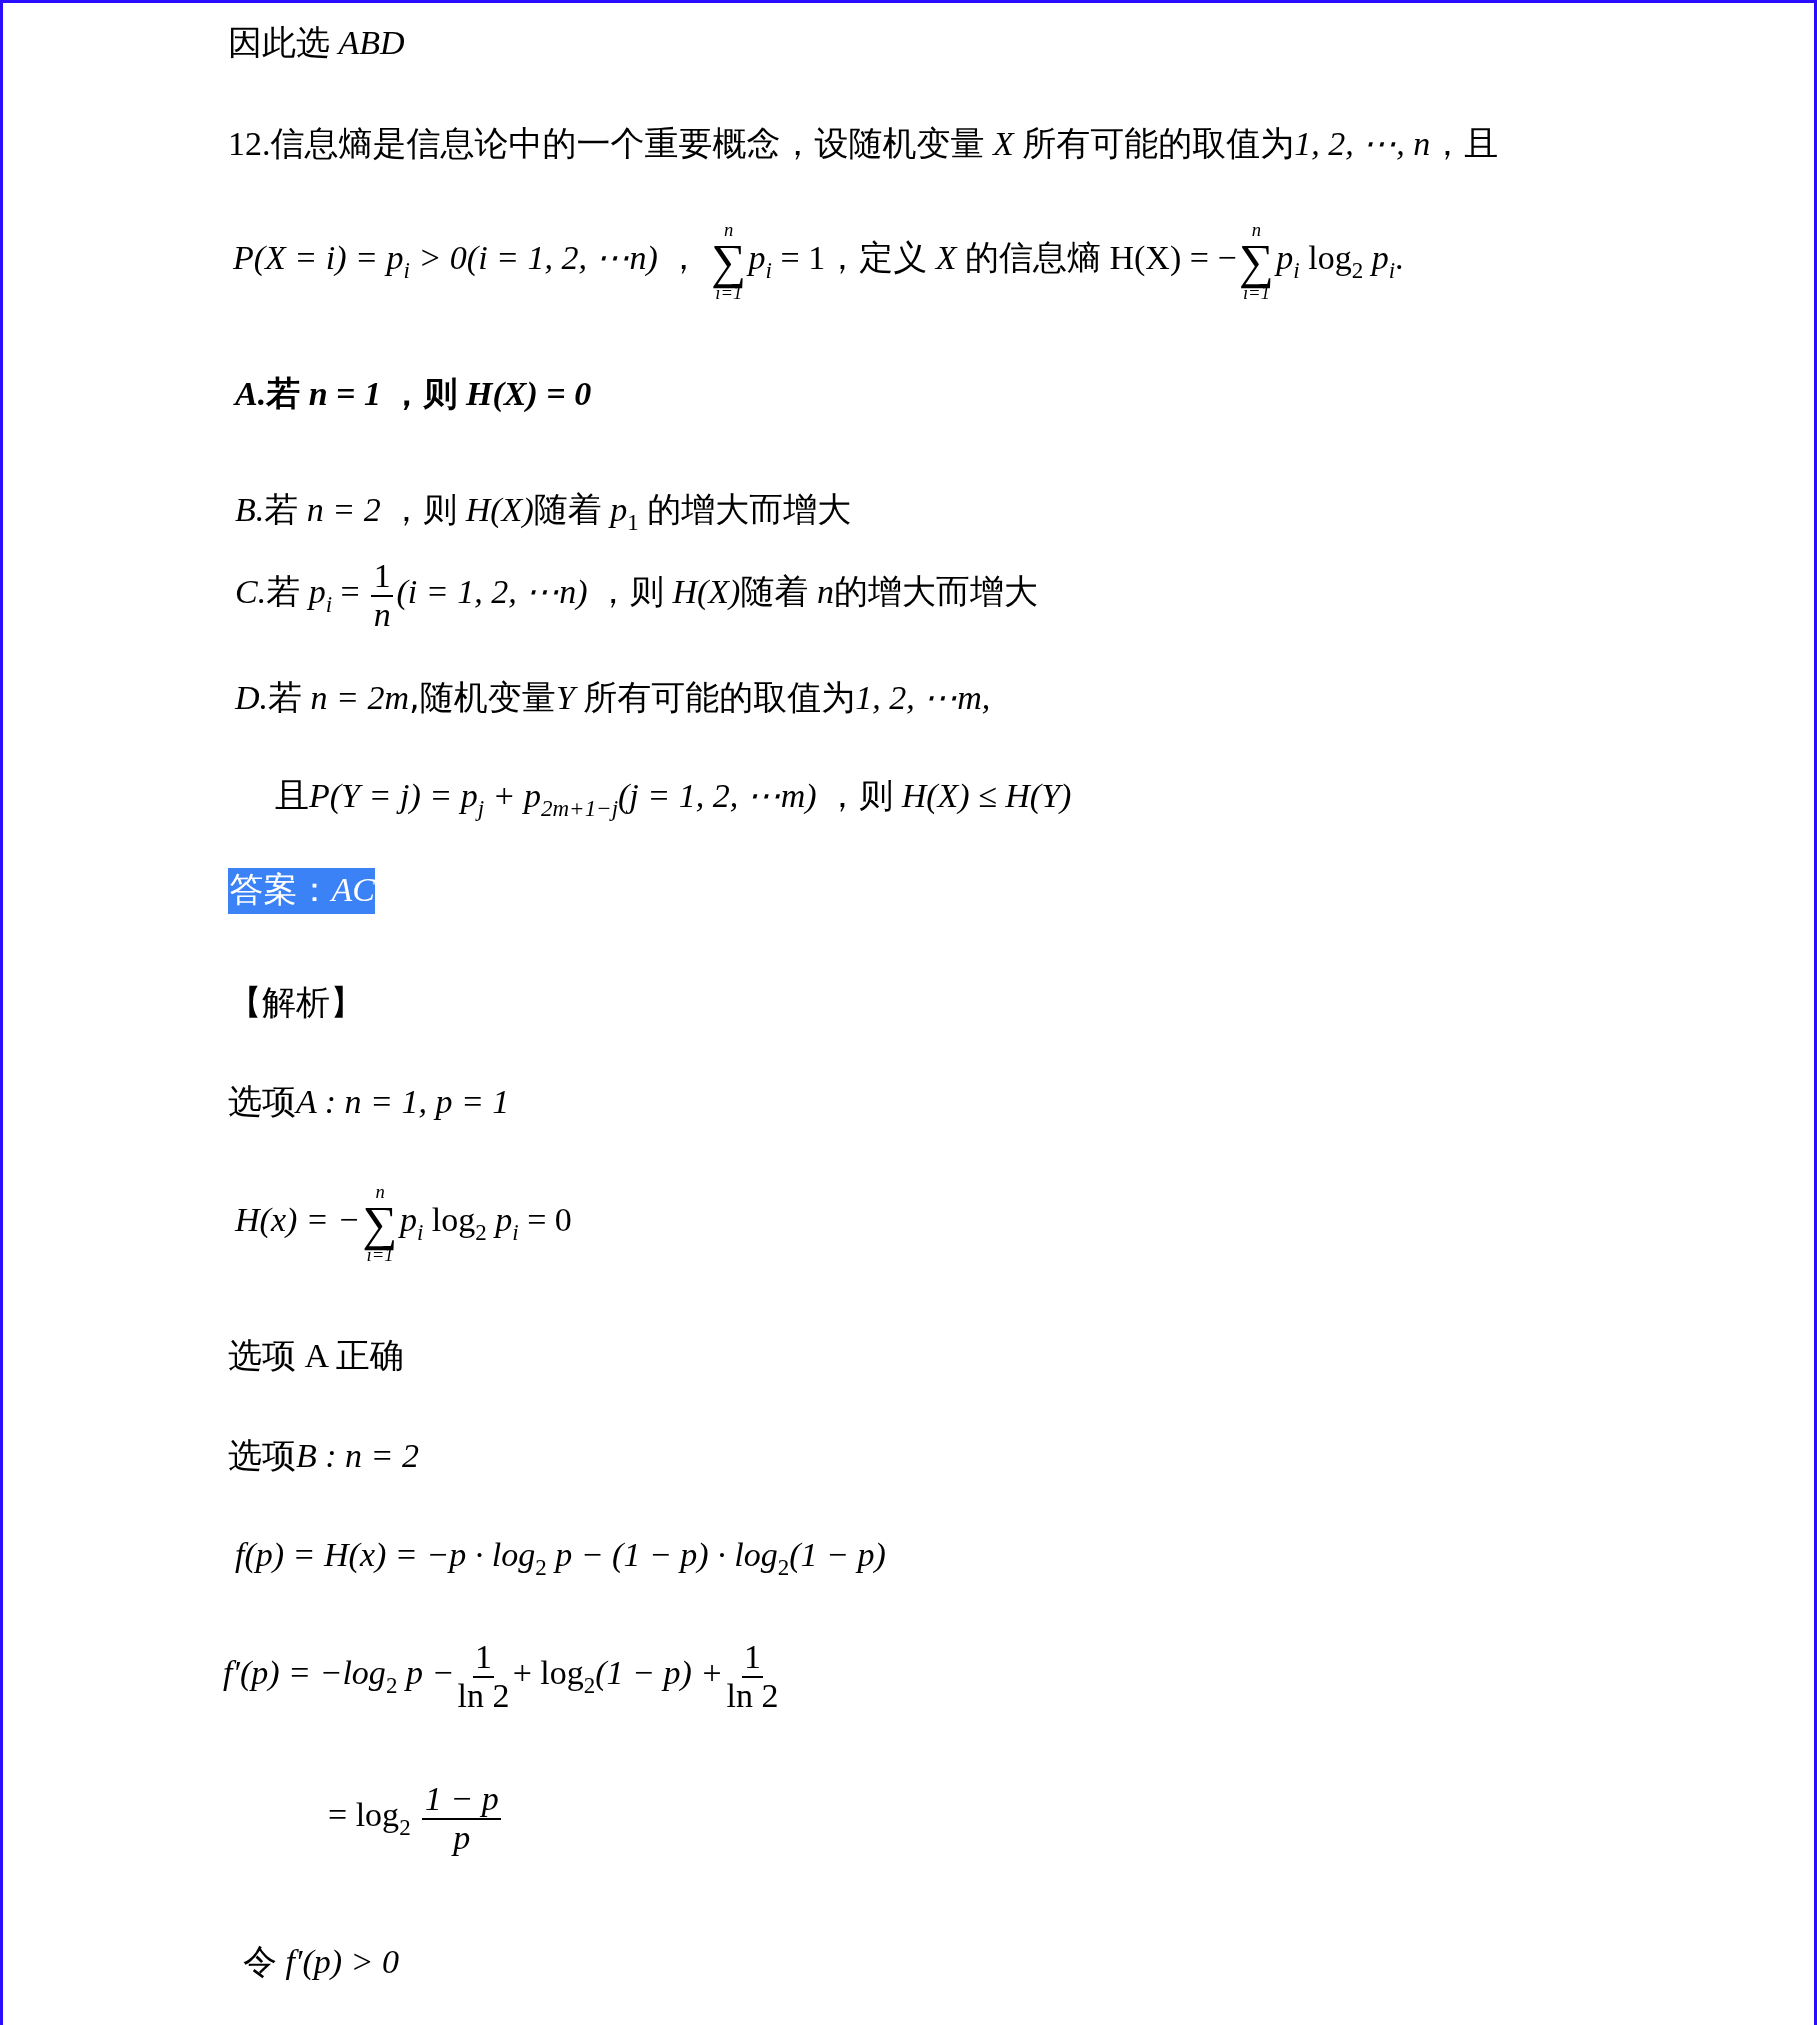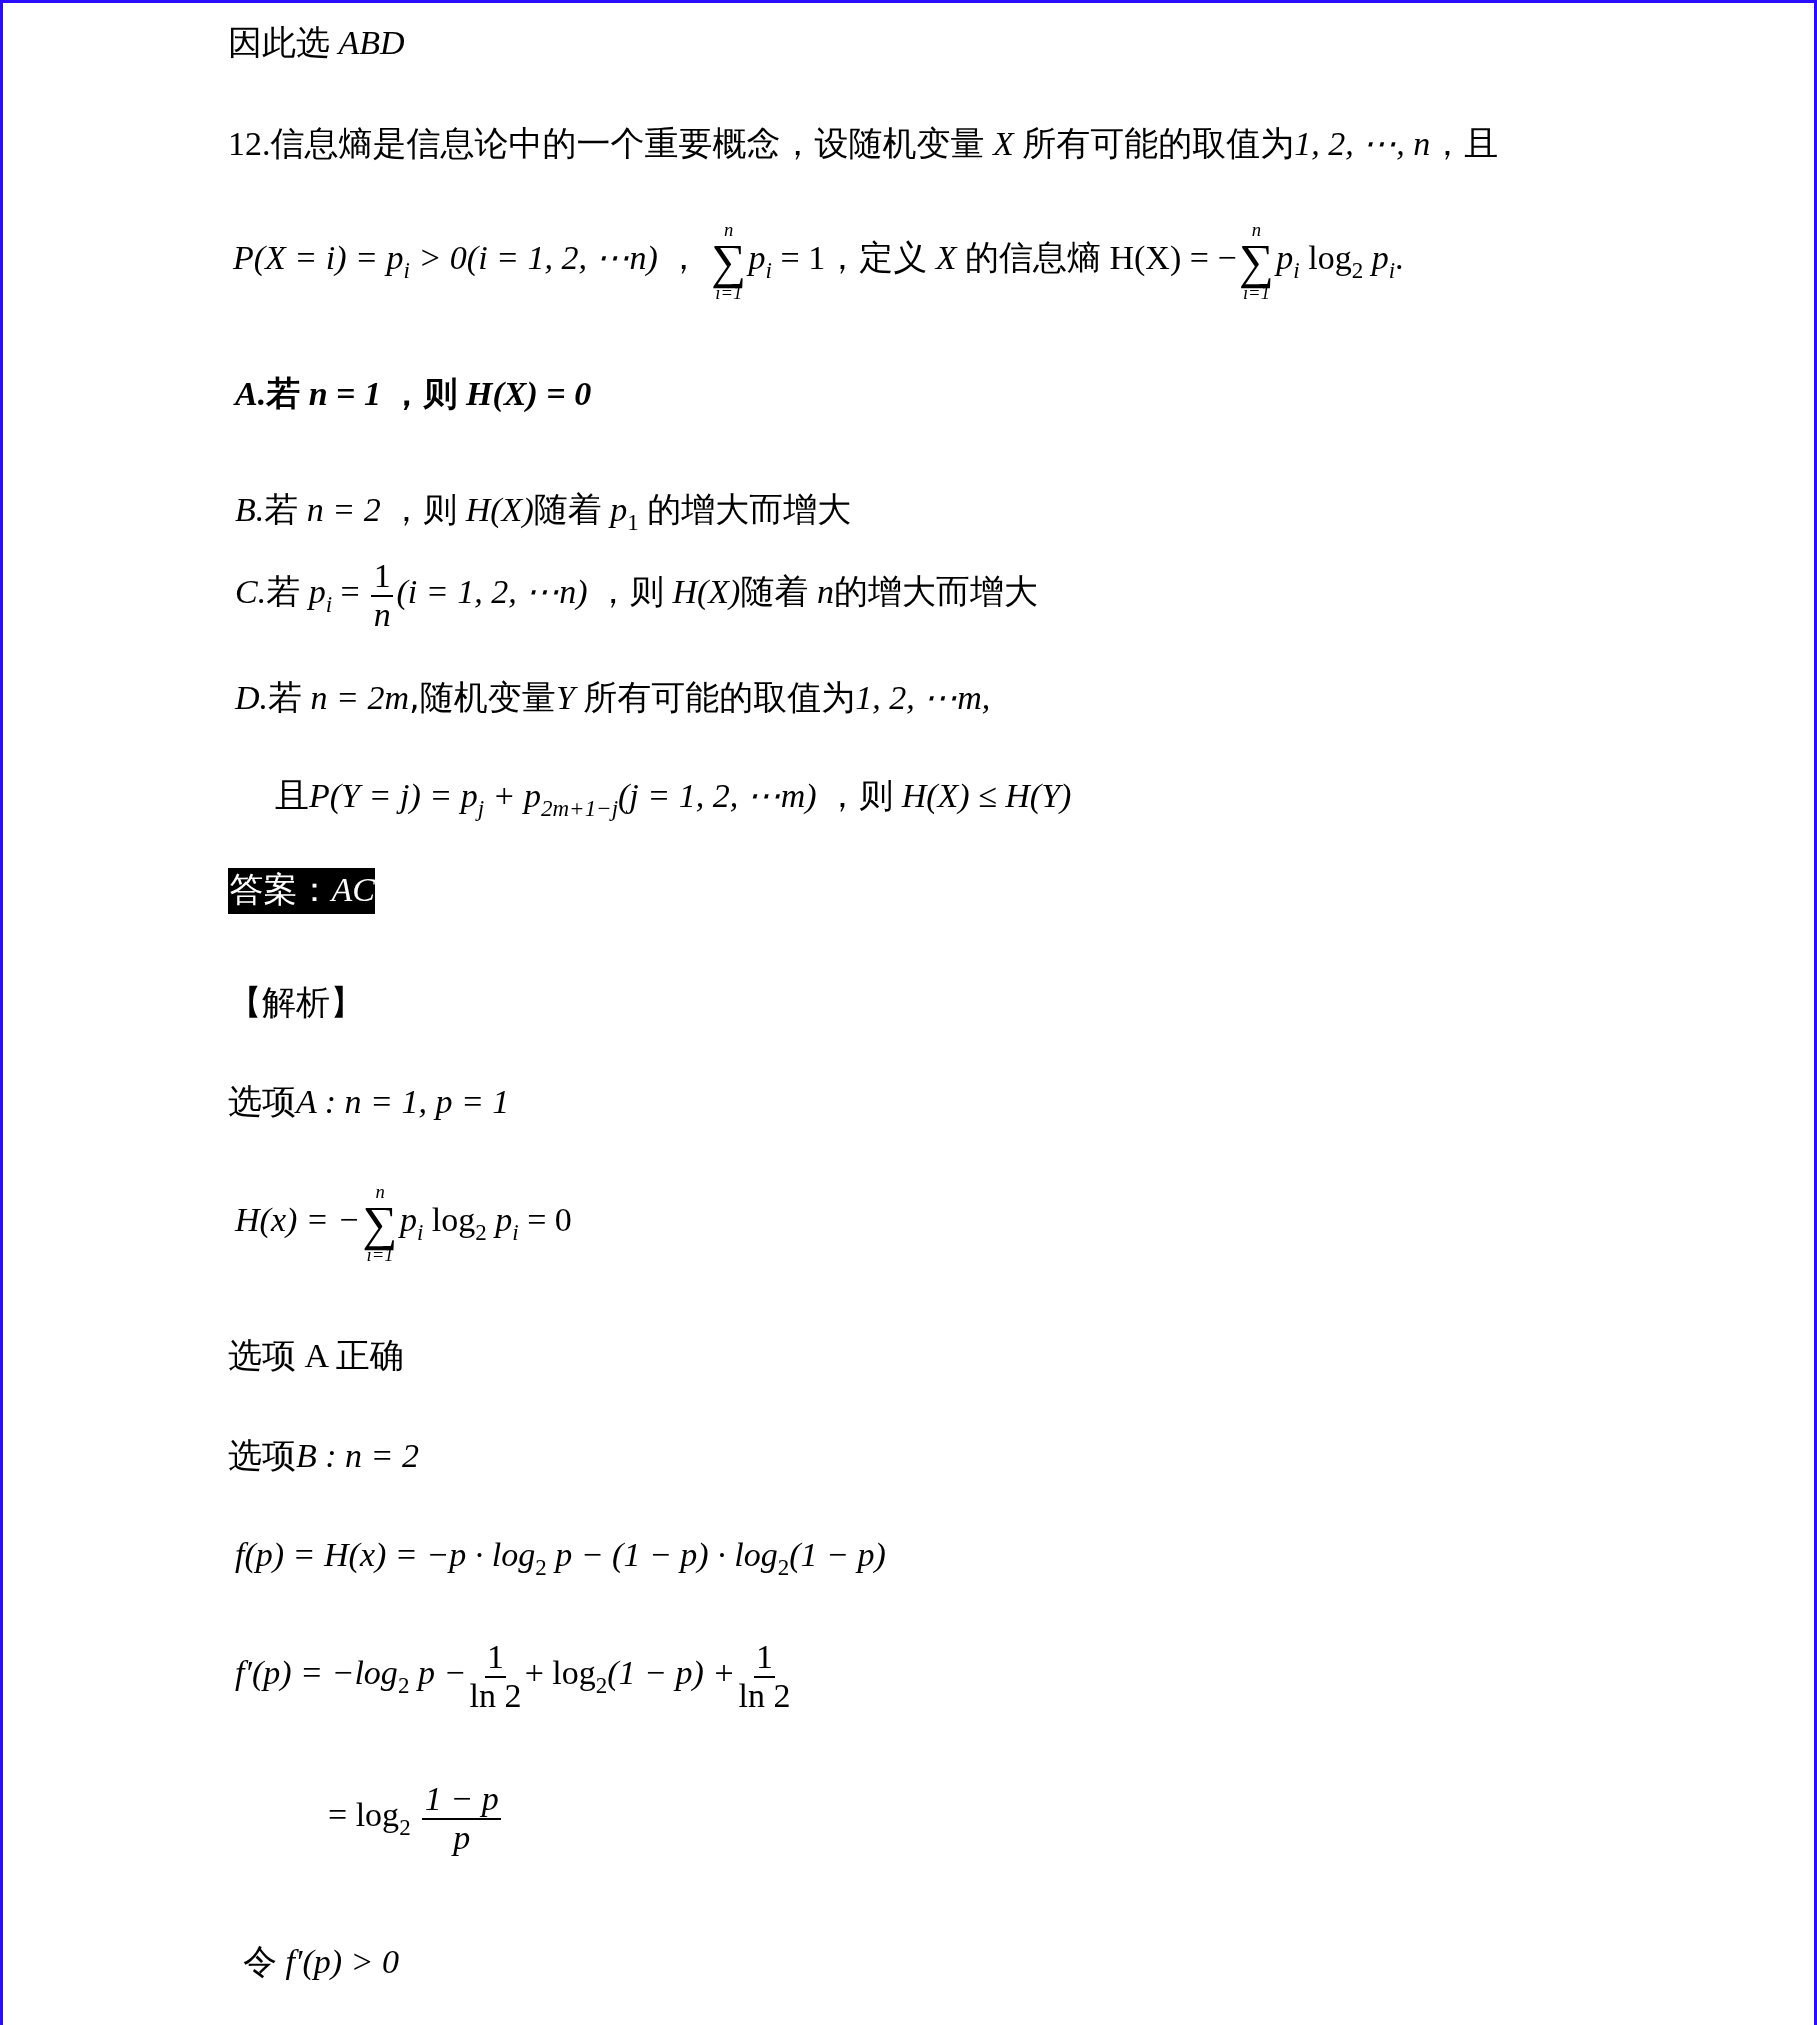--- a/index.html
+++ b/index.html
@@ -11,21 +11,21 @@
   .cjk { font-family:"DejaVu Sans","Liberation Sans",sans-serif; font-size:34px; }
   .m { font-family:"Liberation Serif","DejaVu Serif",serif; }
   .i { font-style:italic; }
   .sub { font-size:23px; vertical-align:-9px; }
   .sum { display:inline-flex; flex-direction:column; align-items:center; vertical-align:middle; line-height:1; margin:0 2.4px; }
   .sum .big { font-size:49px; line-height:0.9; }
   .sum .lim { font-size:18.6px; font-style:italic; }
   .frac { display:inline-flex; flex-direction:column; align-items:center; vertical-align:middle; margin:0 3.2px; }
   .frac .num { border-bottom:2px solid #000; padding:0 2.4px 1.6px; }
   .frac .den { padding-top:1.6px; }
-  .answer { background:#000000; color:#fff; padding:3.2px 0 5.7px 1.6px; }
+  .answer { background:#3b82f6; color:#fff; padding:3.2px 0 5.7px 1.6px; }
 </style>
 </head>
 <body>
 
 <div class="frame"></div>
 
 <div class="line" style="top:25px;">
   <span class="cjk">因此选</span>
   <span class="m i">ABD</span>
 </div>
@@ -127,21 +127,21 @@
 
 <div class="line" style="top:1438px;">
   <span class="cjk">选项</span><span class="m i">B : n = 2</span>
 </div>
 
 <div class="line" style="top:1538px; left:235px;">
   <span class="m i">f(p) = H(x) = −p · log</span><span class="m sub">2</span>
   <span class="m i">p − (1 − p) · log</span><span class="m sub">2</span><span class="m i">(1 − p)</span>
 </div>
 
-<div class="line" style="top:1640px; left:235px;">
+<div class="line" style="top:1640px; left:223px;">
   <span class="m i">f′(p) = −log</span><span class="m sub">2</span>
   <span class="m i">p −</span><span class="frac">
       <span class="num m">1</span>
       <span class="den m">ln 2</span>
     </span><span class="m">+ log</span><span class="m sub">2</span><span class="m i">(1 − p) +</span><span class="frac">
       <span class="num m">1</span>
       <span class="den m">ln 2</span>
     </span>
 </div>
 

